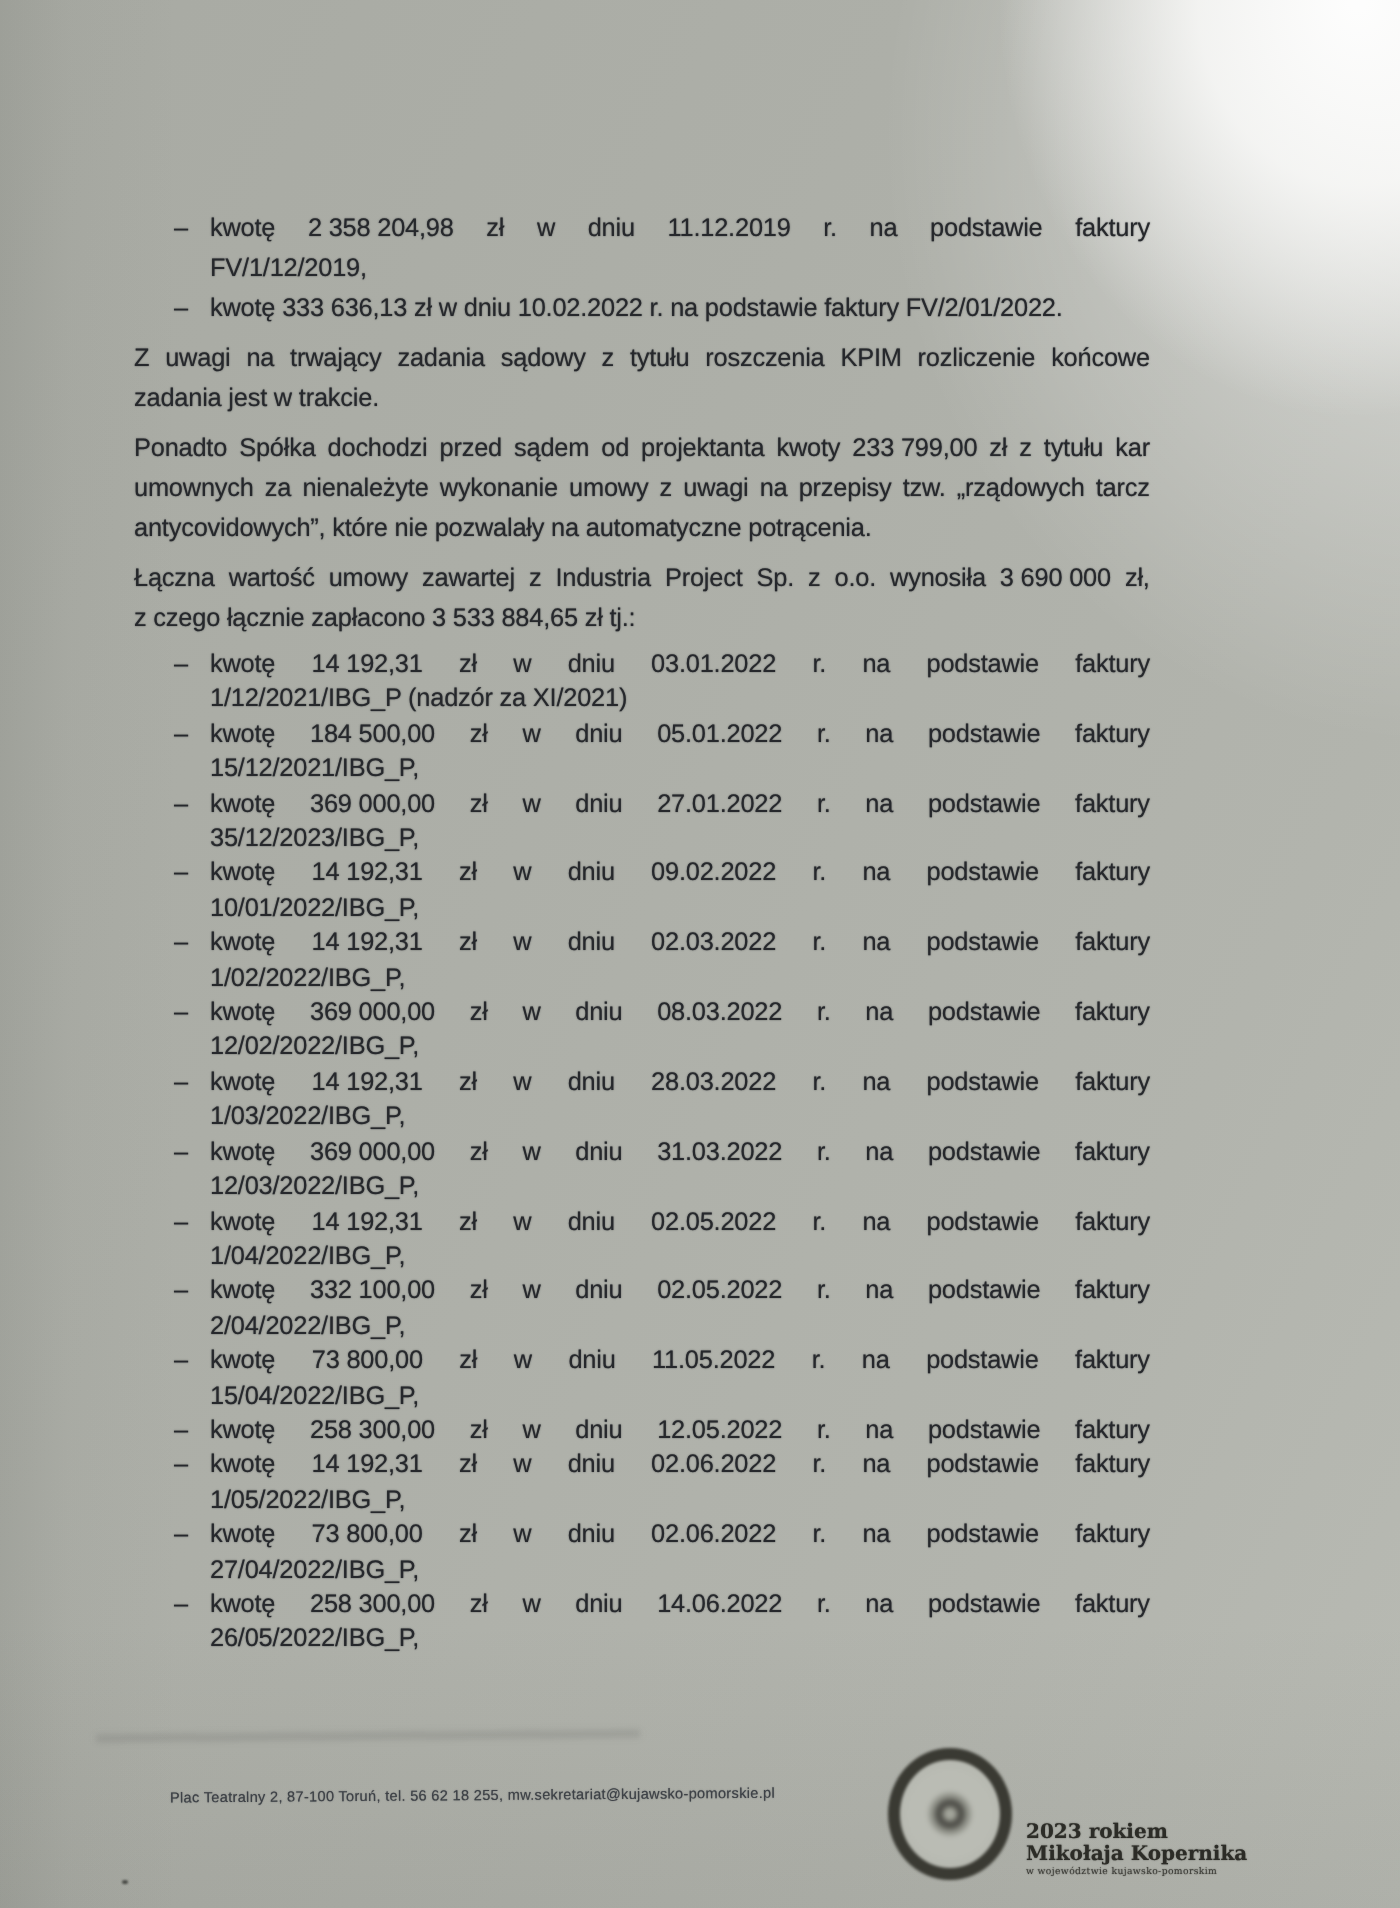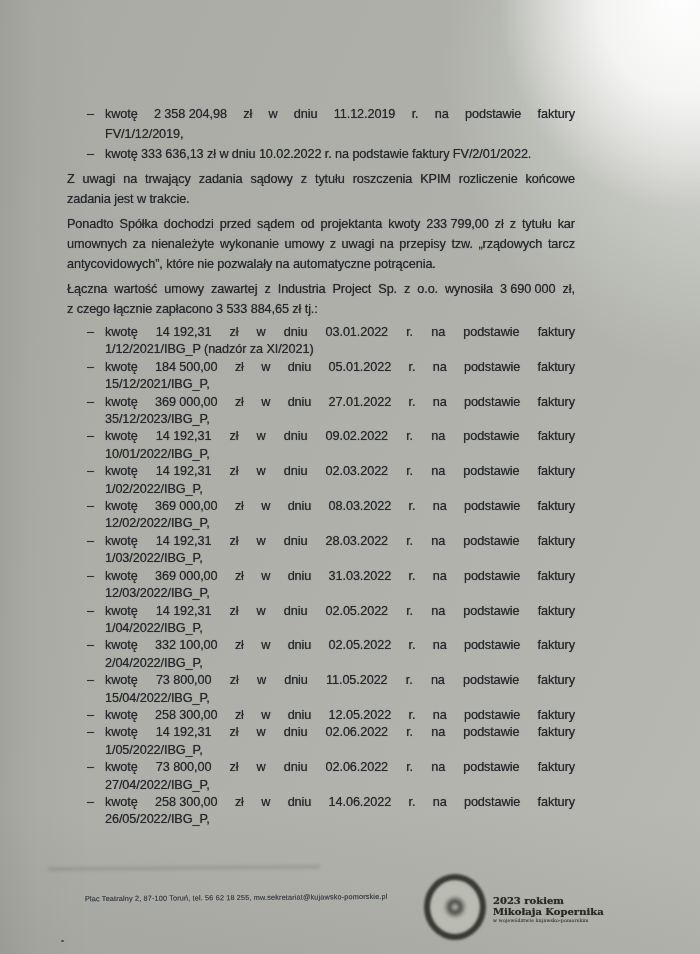--- a/index.html
+++ b/index.html
@@ -32,21 +32,21 @@
     position:absolute;left:48px;top:866px;width:272px;height:4px;
     background:rgba(60,62,58,0.15);filter:blur(1.6px);transform:rotate(-0.5deg);
   }
   .speck{position:absolute;left:61px;top:940px;width:3px;height:2px;background:rgba(40,42,38,0.75);border-radius:50%;filter:blur(0.4px);}
   .footer-address{
     position:absolute;left:85px;top:893px;width:320px;
     font-size:7.3px;letter-spacing:0.15px;color:#3e4247;
     text-shadow:0 0 0.6px rgba(62,66,71,0.8);
     transform:rotate(-0.45deg);white-space:nowrap;
   }
-  .logo{position:absolute;left:424px;top:874px;display:flex;align-items:center;}
+  .logo{position:absolute;left:444px;top:874px;display:flex;align-items:flex-end;}
   .logo-circle{
     position:relative;width:50px;height:54px;border:6px solid #3a3a33;border-radius:50%;
     background:radial-gradient(circle,#babcb4 55%,#b0b2aa 100%);
     filter:blur(0.8px);flex:none;
   }
   .logo-core{
     position:absolute;left:50%;top:50%;width:22px;height:22px;transform:translate(-50%,-50%);
     border-radius:50%;
     background:radial-gradient(circle,#a3a59b 0 3px,#50504a 4px 7px,#8f9188 8px 10px,rgba(143,145,136,0) 11px);
     filter:blur(1px);

